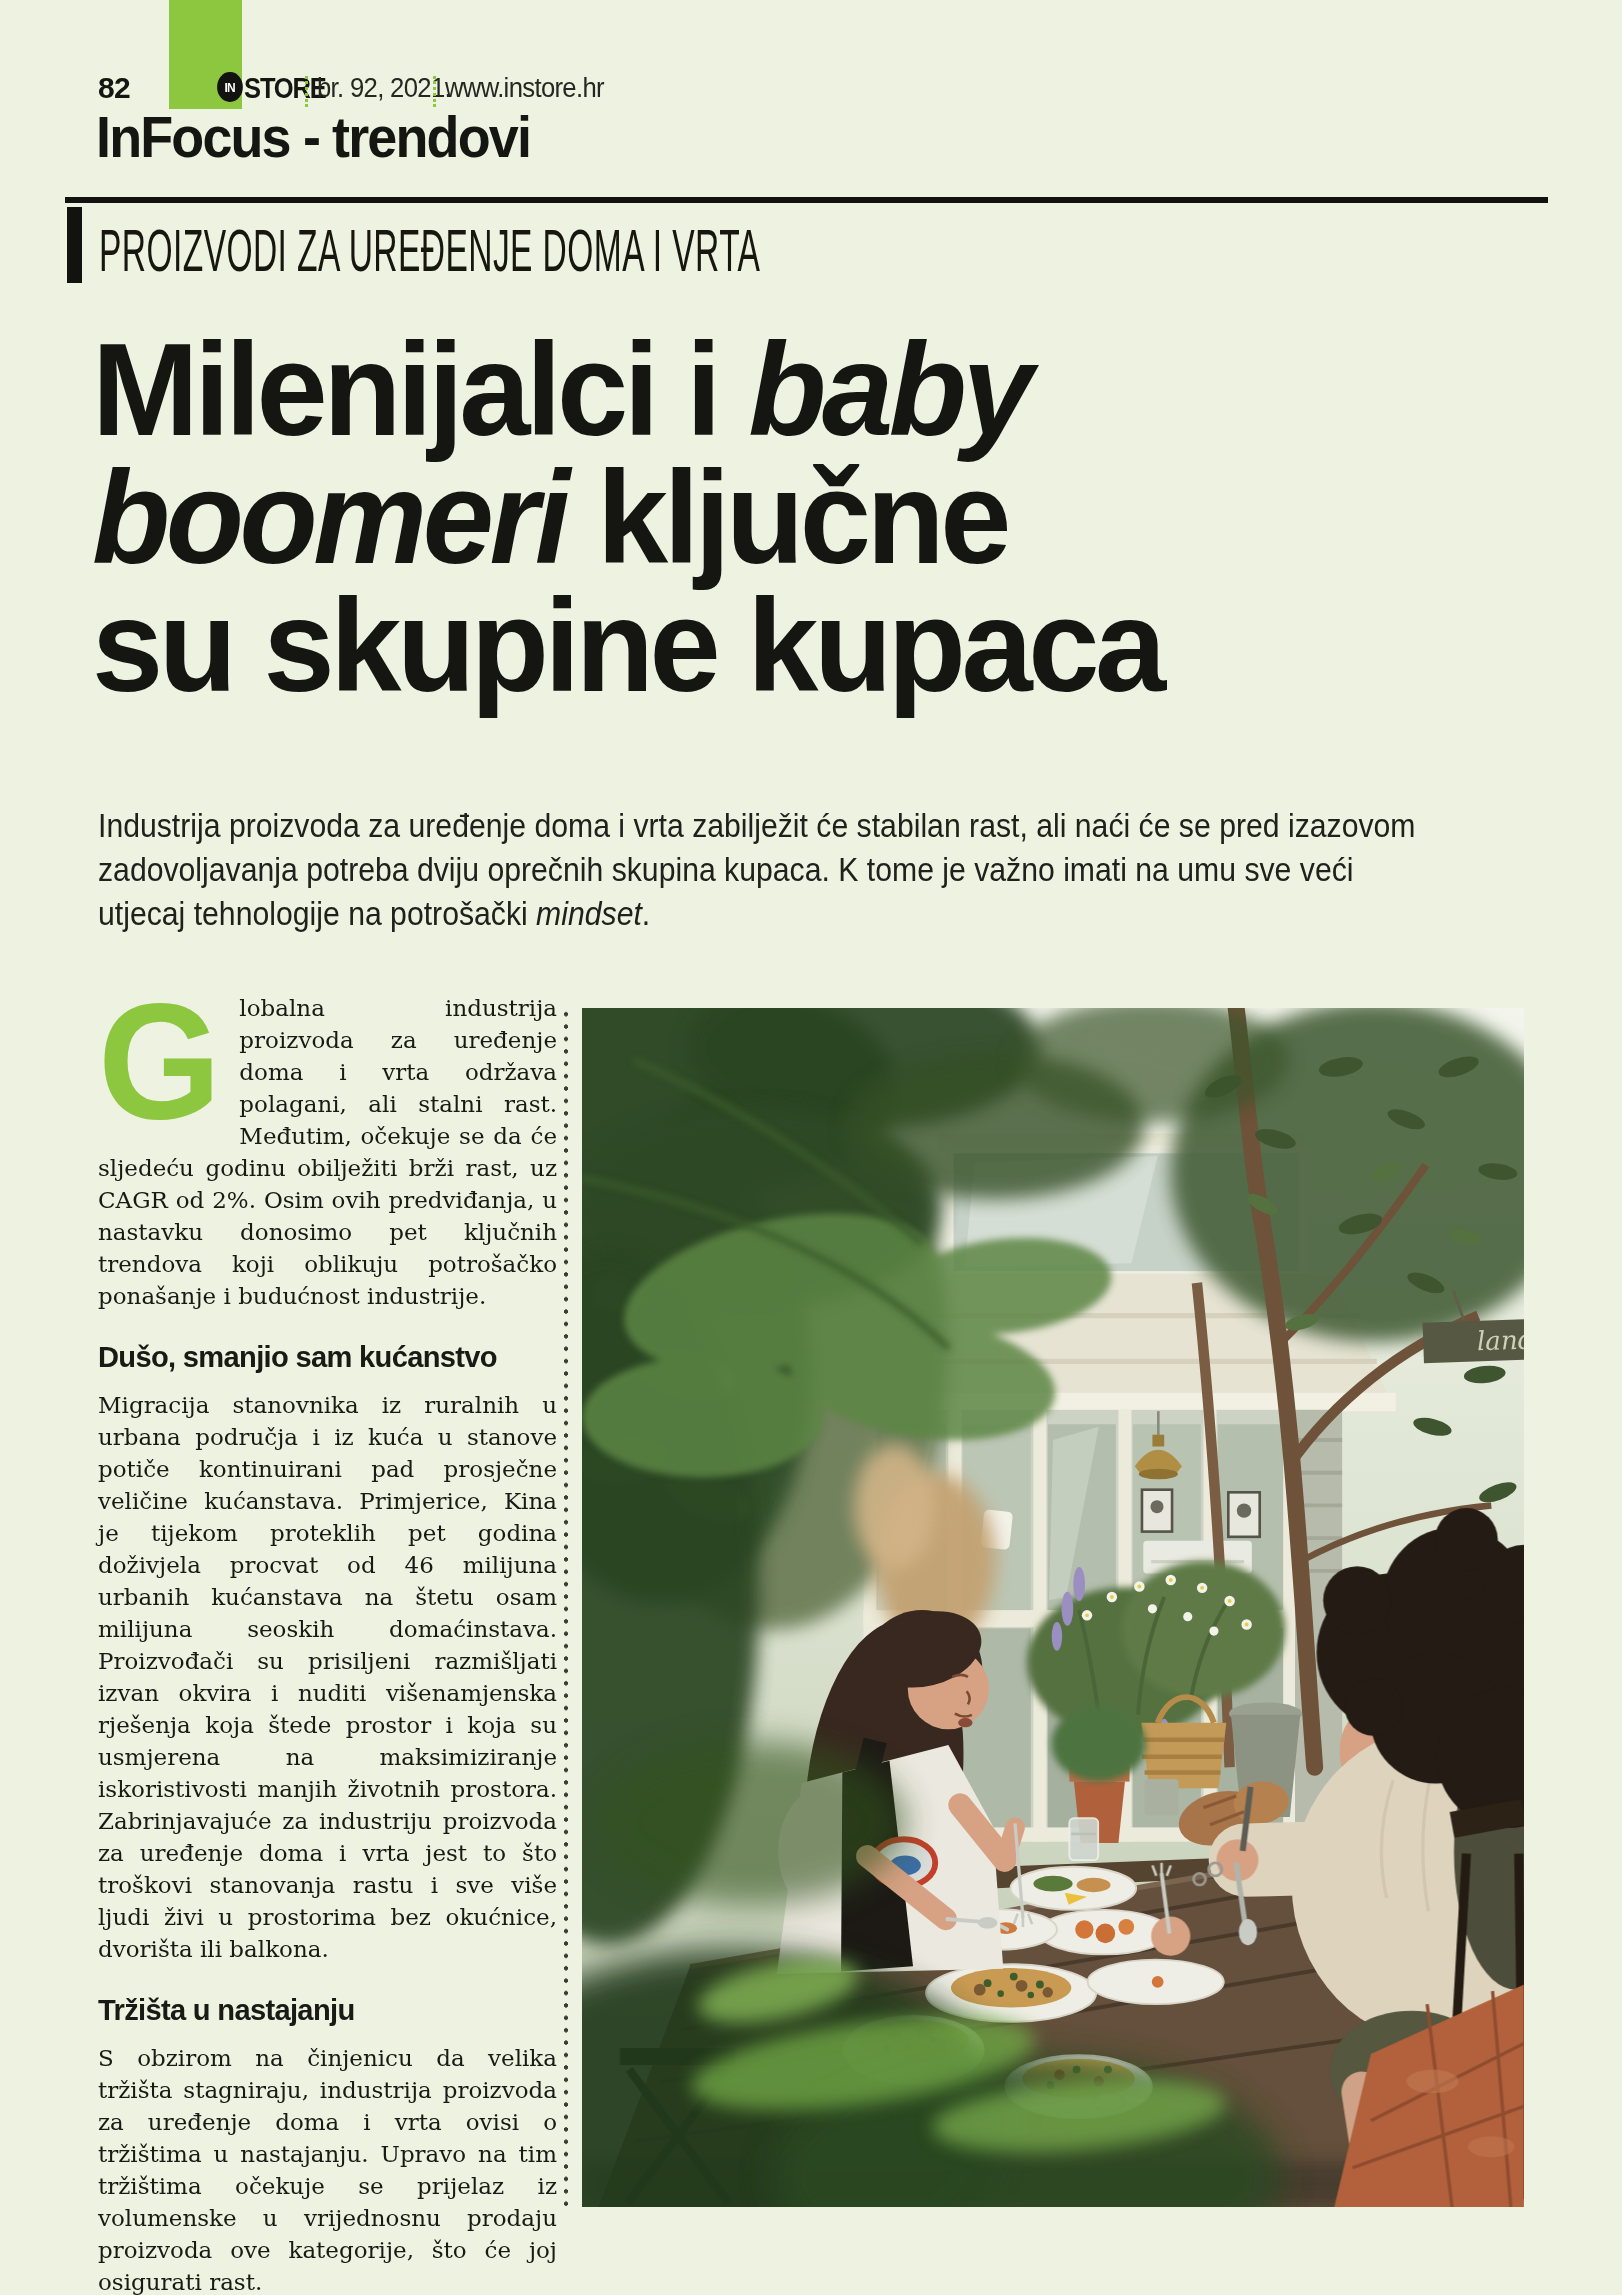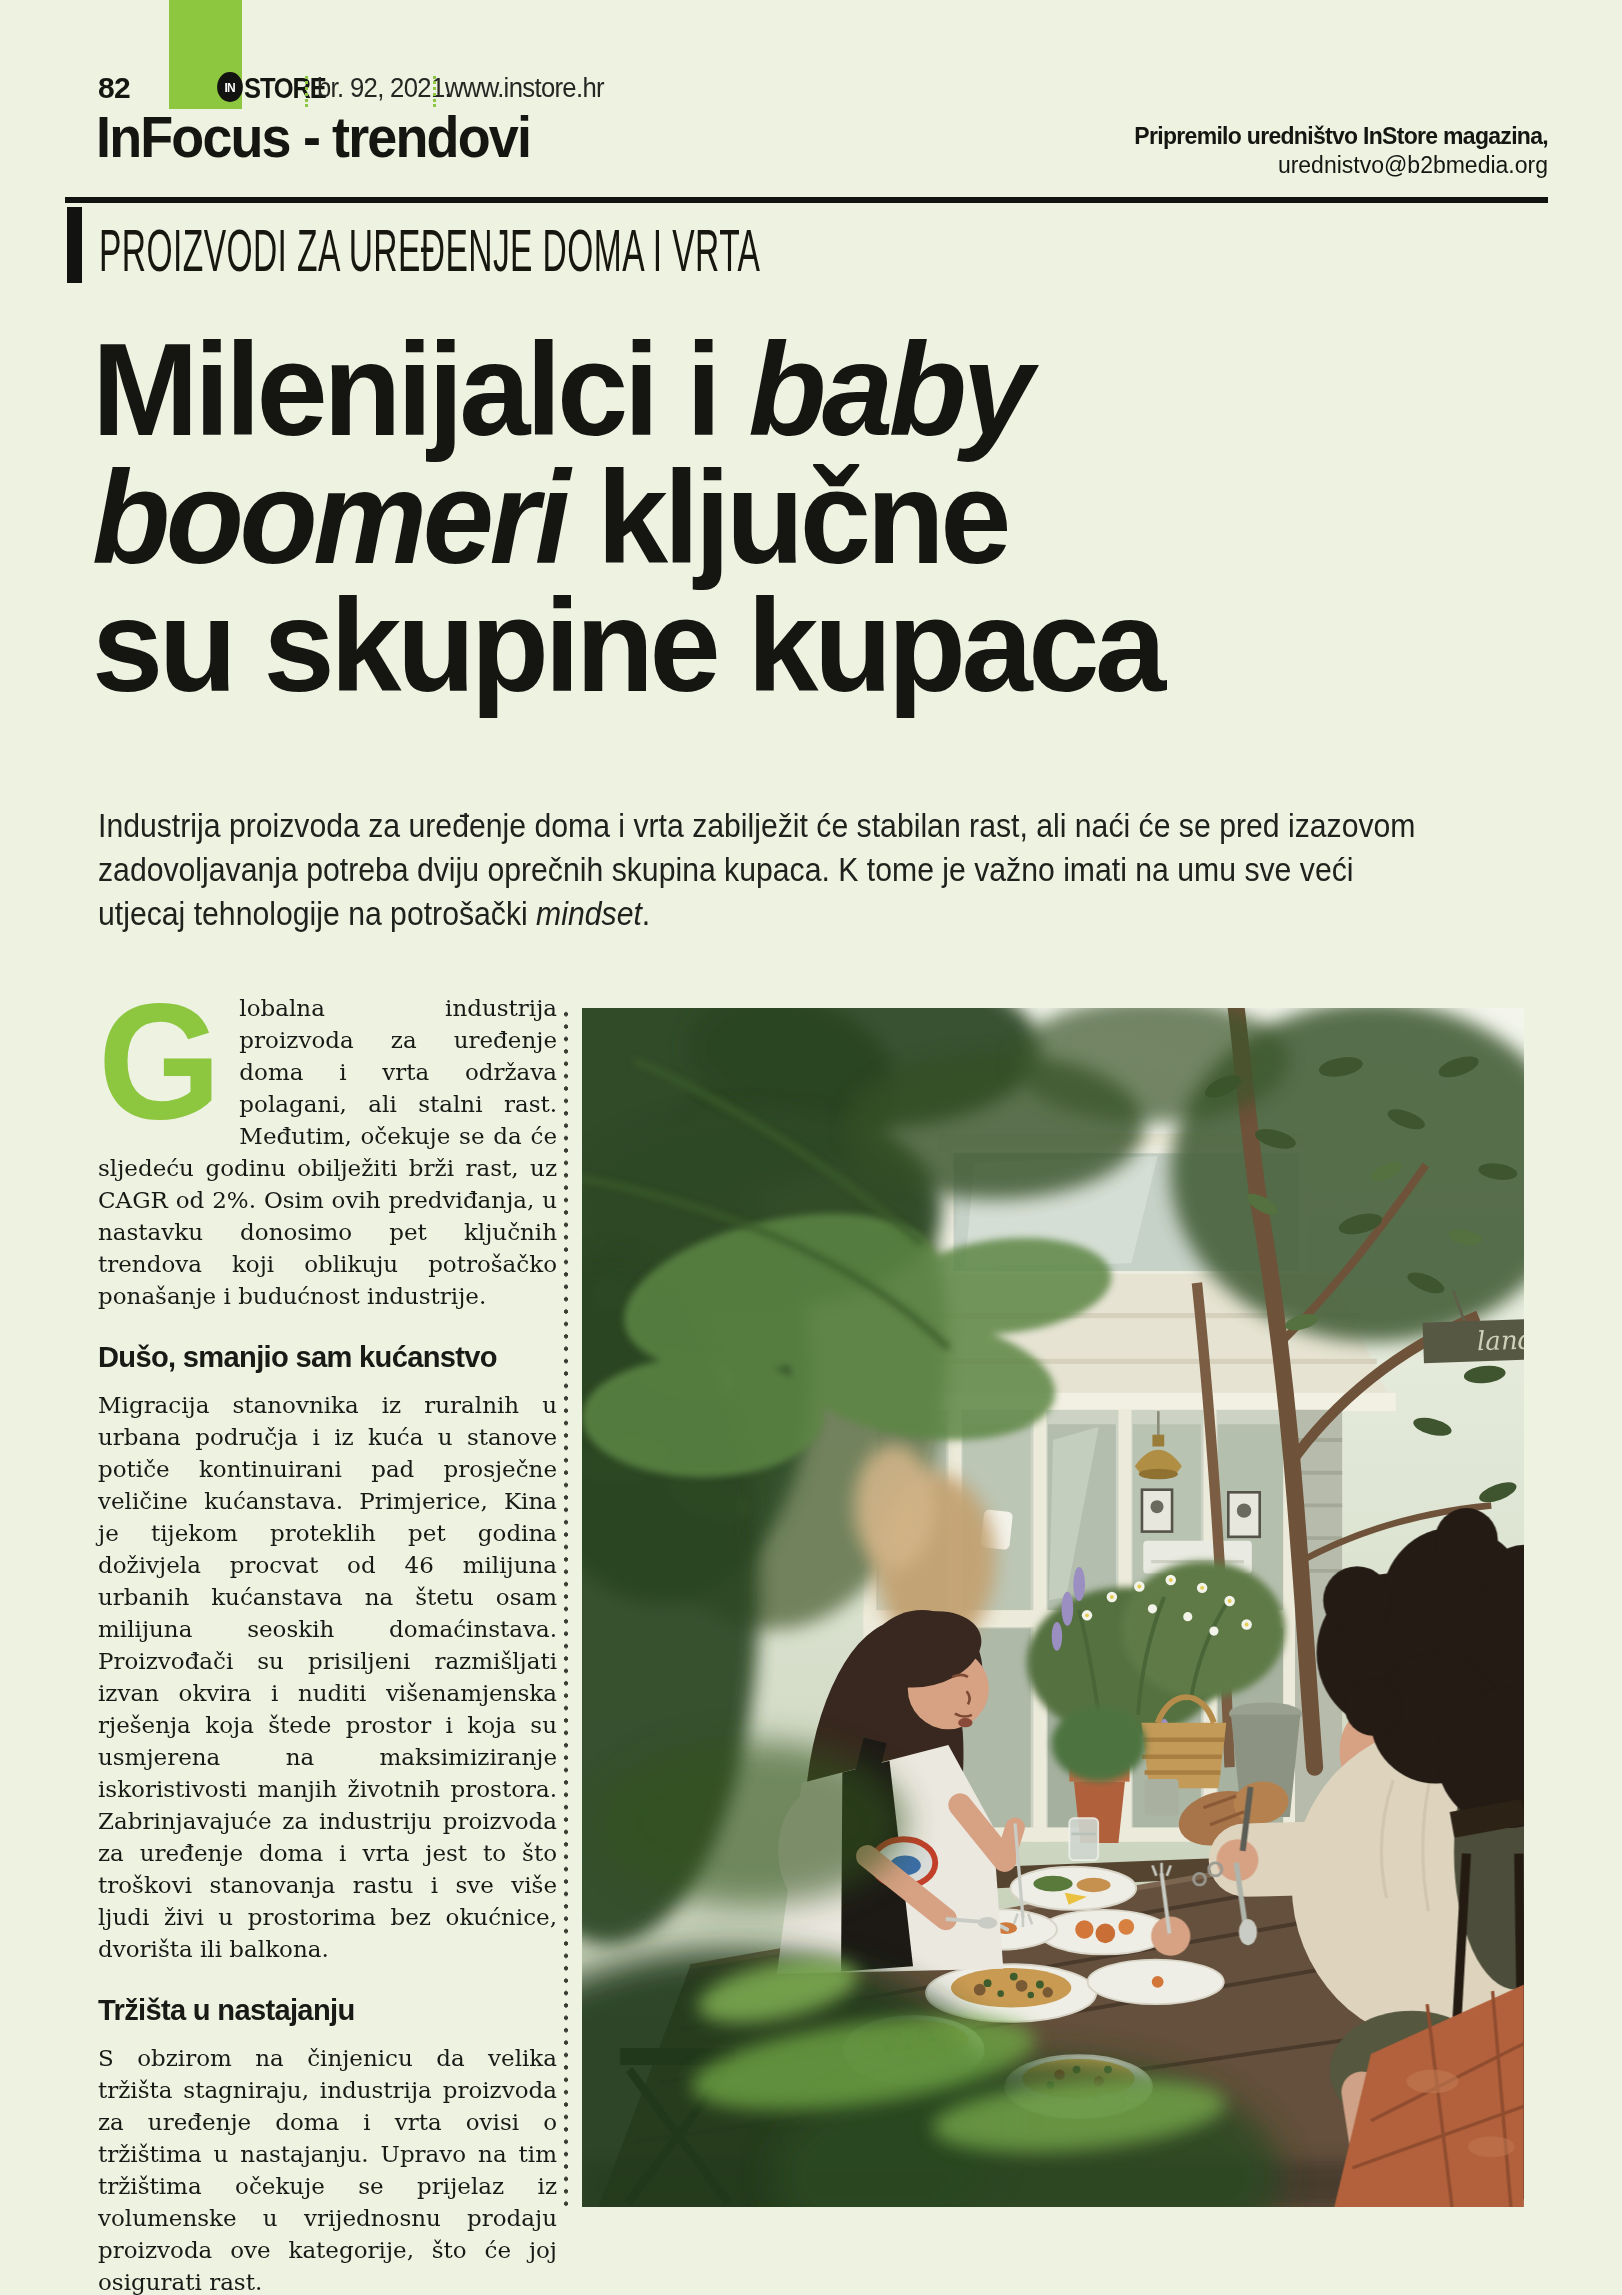--- a/index.html
+++ b/index.html
@@ -57,24 +57,20 @@
   <div class="logo">
     <span class="logo-in">IN</span>
     <span class="logo-store">STORE</span>
   </div>
   <span class="dot-sep sep1"></span>
   <span class="issue">br. 92, 2021.</span>
   <span class="dot-sep sep2"></span>
   <span class="site">www.instore.hr</span>
 
   <h1 class="section-title">InFocus - trendovi</h1>
-  <div class="credit">
-    <span class="b">Pripremilo uredništvo InStore magazina,</span><br>
-    <span>urednistvo@b2bmedia.org</span>
-  </div>
   <div class="rule"></div>
   <div class="kicker-bar"></div>
   <div class="kicker">PROIZVODI ZA UREĐENJE DOMA I VRTA</div>
 
   <h2 class="headline">
     <span class="hl-line"><span>Milenijalci i </span><em>baby</em></span>
     <span class="hl-line"><em>boomeri</em><span> ključne</span></span>
     <span class="hl-line">su skupine kupaca</span>
   </h2>
 

